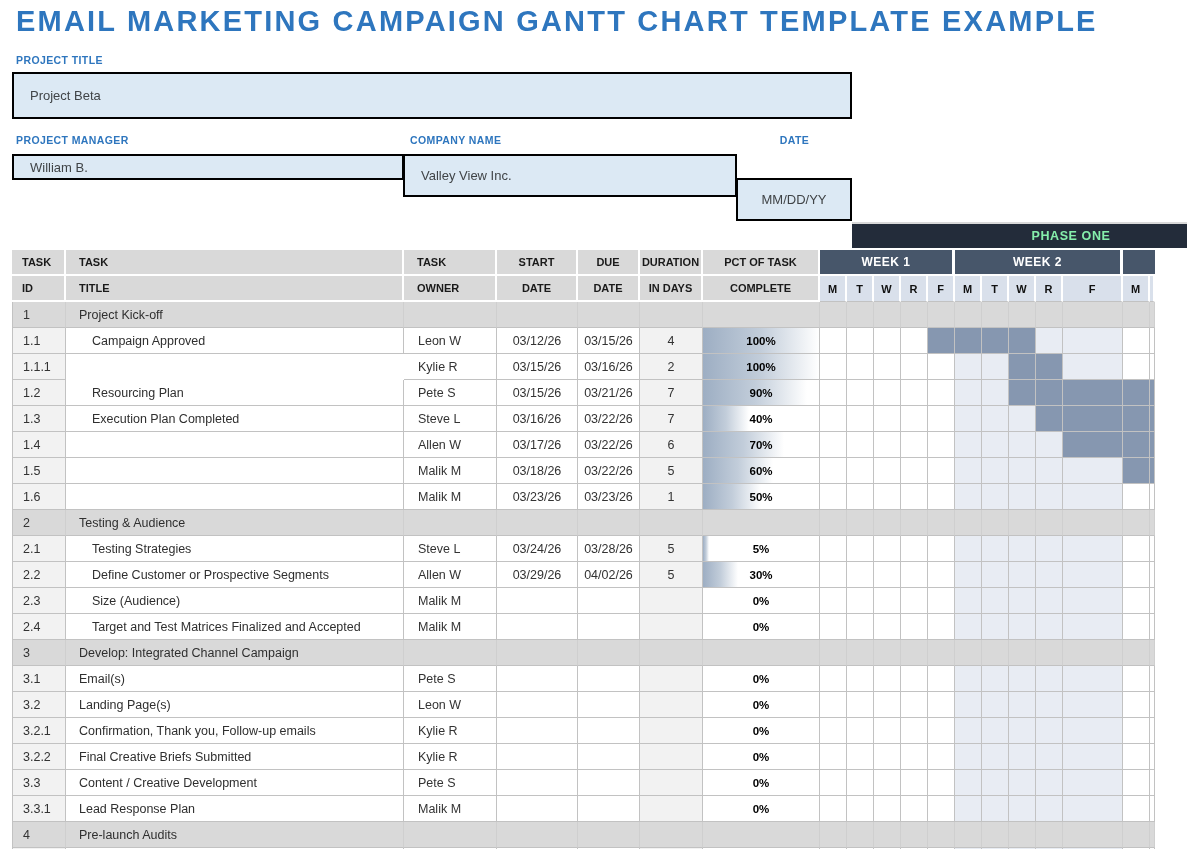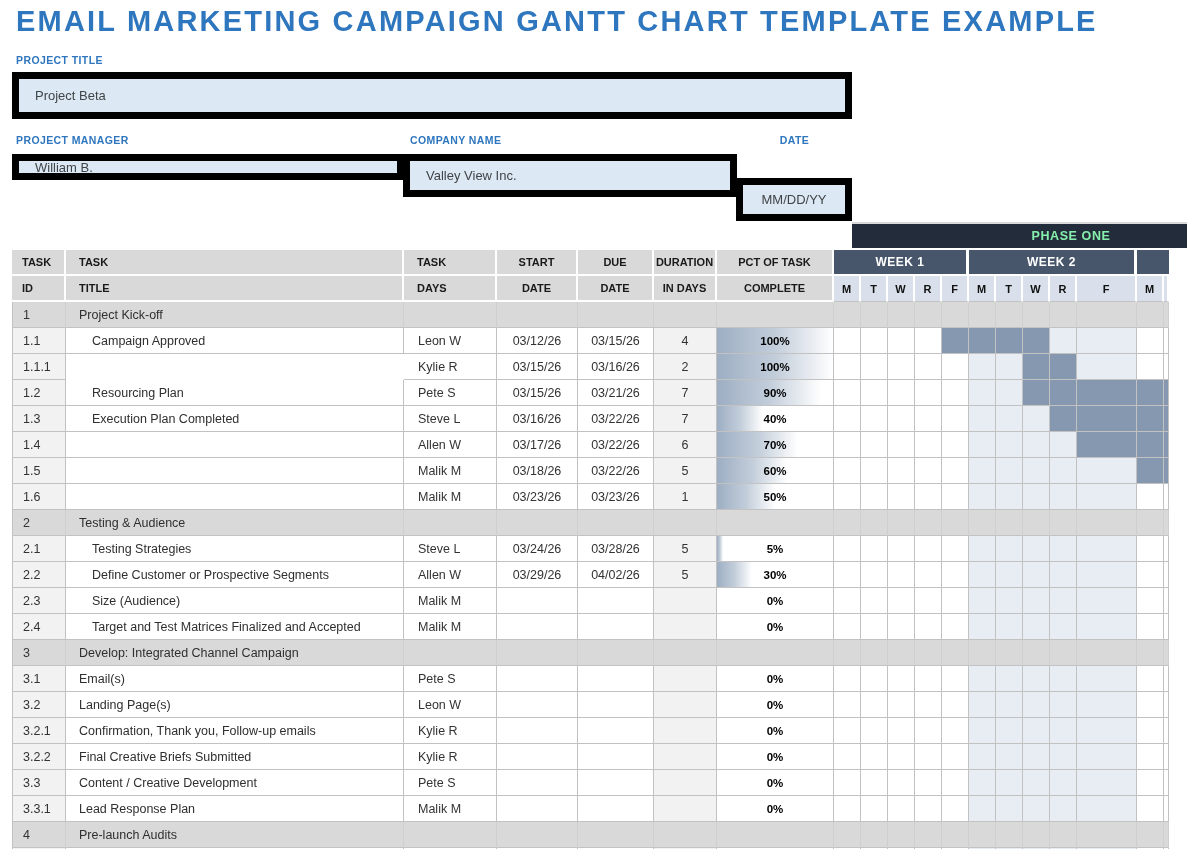--- a/index.html
+++ b/index.html
@@ -4,37 +4,37 @@
 <style>
   * { margin:0; padding:0; box-sizing:border-box; }
   html,body { width:1187px; height:849px; overflow:hidden; background:#fff;
     font-family:"Liberation Sans", sans-serif; }
   #page { position:relative; width:1187px; height:849px; background:#fff; }
 
   .page-title { position:absolute; left:16px; top:5px; width:1160px;
     font-size:29px; font-weight:bold; letter-spacing:2.2px; color:#2E76BE; white-space:nowrap; }
 
   .flabel { position:absolute; font-size:10.5px; font-weight:bold; letter-spacing:.4px; color:#2E76BE; }
-  .field { position:absolute; background:#DCE9F4; border:7px solid #000000;
+  .field { position:absolute; background:#DCE9F4; border:2px solid #000000;
     display:flex; align-items:center; font-size:13px; color:#404447; padding-left:16px; }
   .field.ctrf { justify-content:center; padding-left:0;margin-top:24px; }
 
   .phasebar { position:absolute; left:852px; top:222px; width:335px; height:26px;
     background:#232C3A; border-top:2px solid #D9D9D9; }
   .phasebar span { position:absolute; left:219px; top:50%; transform:translate(-50%,-50%);
     color:#86efac; font-weight:bold; font-size:12.5px; letter-spacing:.6px; white-space:nowrap; }
 
   .tbl { position:absolute; left:12px; top:250px; width:1175px; }
   .row { display:flex; height:26px; }
   .cell { height:26px; display:flex; align-items:center; font-size:12.5px; color:#333;
     border-right:1px solid #C2C2C2; border-bottom:1px solid #C2C2C2; background:#fff; overflow:hidden; white-space:nowrap; }
   .row .cell:first-child { border-left:1px solid #C2C2C2; }
 
   .c-id{width:54px} .c-title{width:338px} .c-owner{width:93px} .c-start{width:81px}
-  .c-due{width:76px} .c-dur{width:63px} .c-pct{width:117px}
+  .c-due{width:62px} .c-dur{width:63px} .c-pct{width:117px}
   .c-day{width:27px} .c-fwide{width:60px} .c-sliver{width:5px}
 
   .hcell { background:#D9D9D9; font-weight:bold; font-size:11px; color:#1a1a1a;
     border-right:2px solid #fff; border-bottom:2px solid #fff; border-left:none !important; }
   .left { padding-left:13px; justify-content:flex-start; }
   .padid { padding-left:10px; justify-content:flex-start; }
   .ctr { justify-content:center; }
 
   .wk { background:#47566A; color:#fff; font-weight:bold; font-size:12px; letter-spacing:.5px;
     justify-content:center; border-right:3px solid #fff; border-bottom:2px solid #fff; border-left:none !important; }
@@ -88,21 +88,21 @@
       <div class="cell hcell c-due ctr">DUE</div>
       <div class="cell hcell c-dur ctr">DURATION</div>
       <div class="cell hcell c-pct ctr">PCT OF TASK</div>
       <div class="cell wk" style="width:135px">WEEK 1</div>
       <div class="cell wk" style="width:168px">WEEK 2</div>
       <div class="cell wk wk3" style="width:32px"></div>
     </div>
     <div class="row">
       <div class="cell hcell c-id padid">ID</div>
       <div class="cell hcell c-title left">TITLE</div>
-      <div class="cell hcell c-owner left">DAYS</div>
+      <div class="cell hcell c-owner left">OWNER</div>
       <div class="cell hcell c-start ctr">DATE</div>
       <div class="cell hcell c-due ctr">DATE</div>
       <div class="cell hcell c-dur ctr">IN DAYS</div>
       <div class="cell hcell c-pct ctr">COMPLETE</div>
       <div class="cell dayc c-day">M</div>
       <div class="cell dayc c-day">T</div>
       <div class="cell dayc c-day">W</div>
       <div class="cell dayc c-day">R</div>
       <div class="cell dayc c-day">F</div>
       <div class="cell dayc c-day">M</div>

